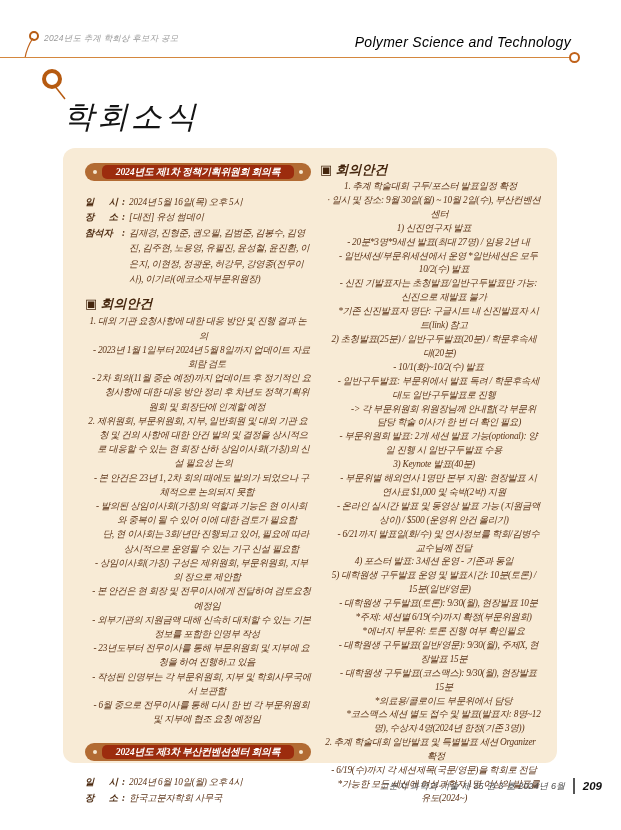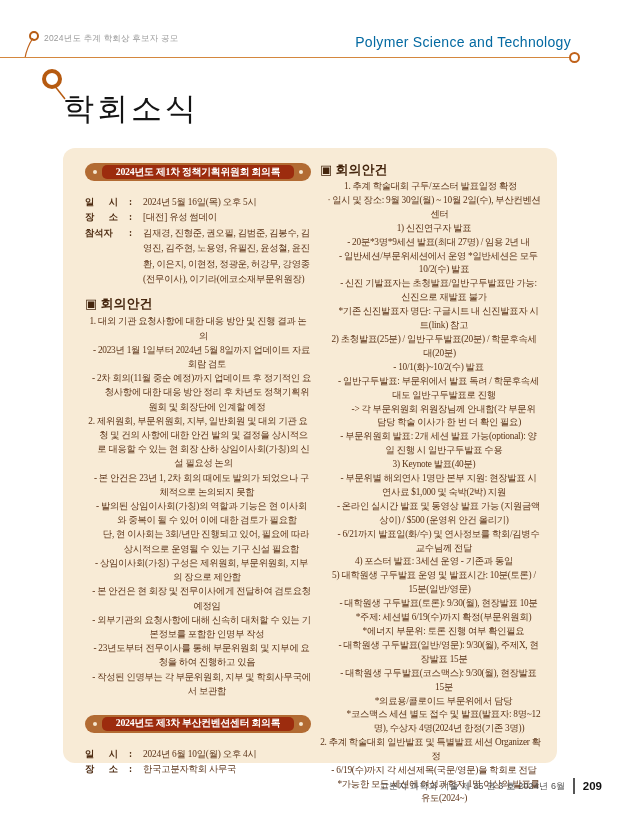--- a/index.html
+++ b/index.html
@@ -1,54 +1,54 @@
 <!DOCTYPE html>
 <html><head>
 <meta charset="utf-8">
 <style>
   html,body{margin:0;padding:0;background:#e8e8e8;}
   .page{position:relative;width:621px;height:830px;background:#ffffff;overflow:hidden;
-        font-family:"Liberation Serif","DejaVu Serif",serif;color:#5b3317;}
+        font-family:"Liberation Serif","DejaVu Serif",serif;color:#5b3317;font-style:italic;}
 
   
   .hdr-left{position:absolute;left:44px;top:33px;font-family:"Liberation Sans","DejaVu Sans",sans-serif;
             font-size:8.5px;color:#9a9a9a;letter-spacing:0.2px;}
   .hdr-right{position:absolute;right:50px;top:34px;font-family:"Liberation Sans","DejaVu Sans",sans-serif;
-             font-size:14px;color:#0369a1;letter-spacing:0.3px;}
+             font-size:14px;color:#000000;letter-spacing:0.3px;}
   .hdr-line{position:absolute;left:0;top:57px;width:576px;height:1px;background:#d4873e;}
   .hdr-circle-left{position:absolute;left:29px;top:31px;width:6px;height:6px;border:2px solid #b65c14;
                    border-radius:50%;background:#fff;}
   .hdr-curve{position:absolute;left:24px;top:38px;}
   .hdr-circle-right{position:absolute;left:569px;top:52px;width:7px;height:7px;border:2.2px solid #c0621a;
                     border-radius:50%;background:#fff;}
 
   
   .title-ring{position:absolute;left:42px;top:69px;width:12px;height:12px;border:4px solid #b65a10;
               border-radius:50%;background:#fff;}
   .title-tail{position:absolute;left:53px;top:84px;}
-  .page-title{position:absolute;left:63px;top:88px;font-size:31px;color:#141414;letter-spacing:3px;
+  .page-title{position:absolute;left:63px;top:96px;font-size:31px;color:#141414;letter-spacing:3px;
               font-weight:500;}
 
   
   .panel{position:absolute;left:63px;top:148px;width:494px;height:615px;background:#f8ebd6;
          border-radius:12px;box-sizing:border-box;padding:13px 16px 8px 22px;display:flex;gap:9px;}
   .col-left{width:226px;flex:none;}
   .col-right{flex:1;min-width:0;}
 
   
   .pill{position:relative;height:18px;background:#b26b33;border-radius:9px;margin:2px 0 14px 0;}
   .pill-inner{position:absolute;left:17px;right:17px;top:2px;bottom:2px;background:#9c2c0e;border-radius:5px;
               display:flex;align-items:center;justify-content:center;}
   .pill-title{color:#ffffff;font-weight:bold;font-size:9.8px;white-space:nowrap;letter-spacing:-0.2px;}
   .pill-dot{position:absolute;top:7px;width:4px;height:4px;border-radius:50%;background:#f6e7cf;}
   .pill-dot.l{left:8px;} .pill-dot.r{right:8px;}
 
   
   .meta{font-size:9.3px;line-height:15.4px;}
-  .meta-row{display:flex;gap:7px;}
+  .meta-row{display:flex;}
   .meta-label{width:33px;flex:none;font-weight:bold;color:#4e2c12;text-align:justify;text-align-last:justify;
               display:inline-block;}
   .meta-colon{flex:none;margin:0 4px 0 4px;font-weight:bold;color:#4e2c12;}
   .meta-value{flex:1;min-width:0;letter-spacing:-0.2px;}
 
   
   .agenda-heading{font-weight:bold;font-size:13px;color:#45260e;margin:10px 0 3px 0;line-height:14px;}
   .agenda{font-size:9.3px;line-height:14.2px;letter-spacing:-0.25px;}
   .col-right .agenda{line-height:13.9px;}
   .ln{padding-left:11px;text-indent:-11px;text-align:center;}
@@ -134,26 +134,27 @@
 
             <div class="ln ind1">- 발의된 상임이사회(가칭)의 역할과 기능은 현 이사회와 중복이 될 수 있어 이에 대한 검토가 필요함</div>
 
             <div class="ln ind2">단, 현 이사회는 3회/년만 진행되고 있어, 필요에 따라 상시적으로 운영될 수 있는 기구 신설 필요함</div>
 
             <div class="ln ind1">- 상임이사회(가칭) 구성은 제위원회, 부문위원회, 지부의 장으로 제안함</div>
 
             <div class="ln ind1">- 본 안건은 현 회장 및 전무이사에게 전달하여 검토요청 예정임</div>
 
 
-            <div class="ln ind1">- 외부기관의 요청사항에 대해 신속히 대처할 수 있는 기본정보를 포함한 인명부 작성</div>
+            <div class="ln ind1">- 외부기관의 지원금액 대해 신속히 대처할 수 있는 기본정보를 포함한 인명부 작성</div>
 
             <div class="ln ind1">- 23년도부터 전무이사를 통해 부문위원회 및 지부에 요청을 하여 진행하고 있음</div>
 
             <div class="ln ind1">- 작성된 인명부는 각 부문위원회, 지부 및 학회사무국에서 보관함</div>
 
+            <div class="ln ind1">- 6월 중으로 전무이사를 통해 다시 한 번 각 부문위원회 및 지부에 협조 요청 예정임</div>
           </div>
       </div>
 
       <div class="meeting2">
         <div class="pill">
           <span class="pill-dot l"></span>
           <div class="pill-inner">
             <span class="pill-title">2024년도 제3차 부산컨벤션센터 회의록</span>
           </div>
           <span class="pill-dot r"></span>

